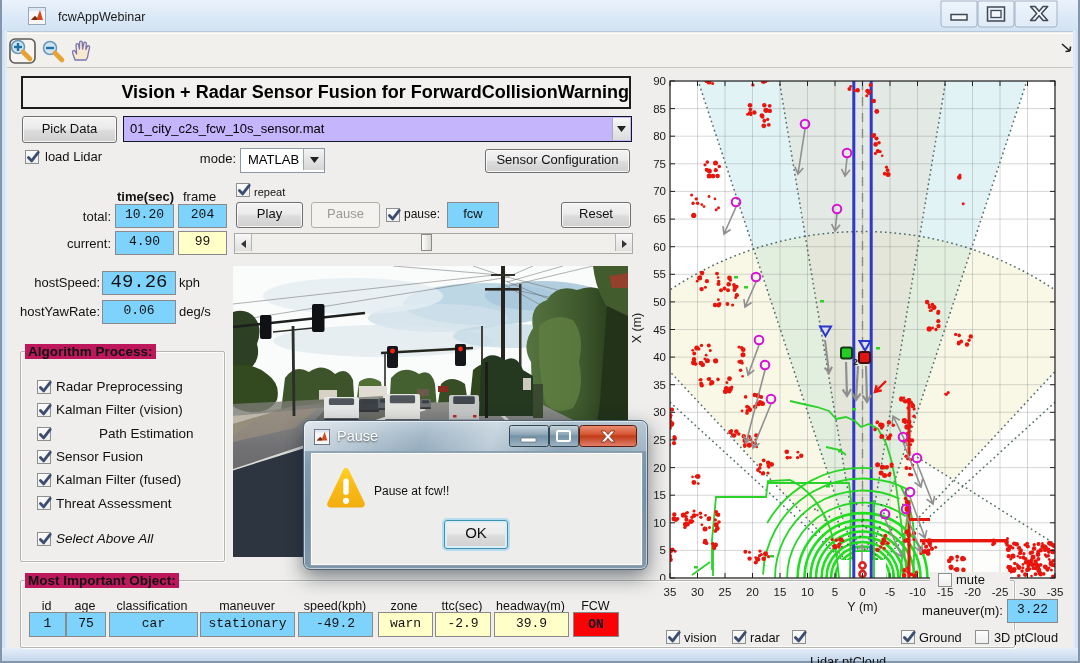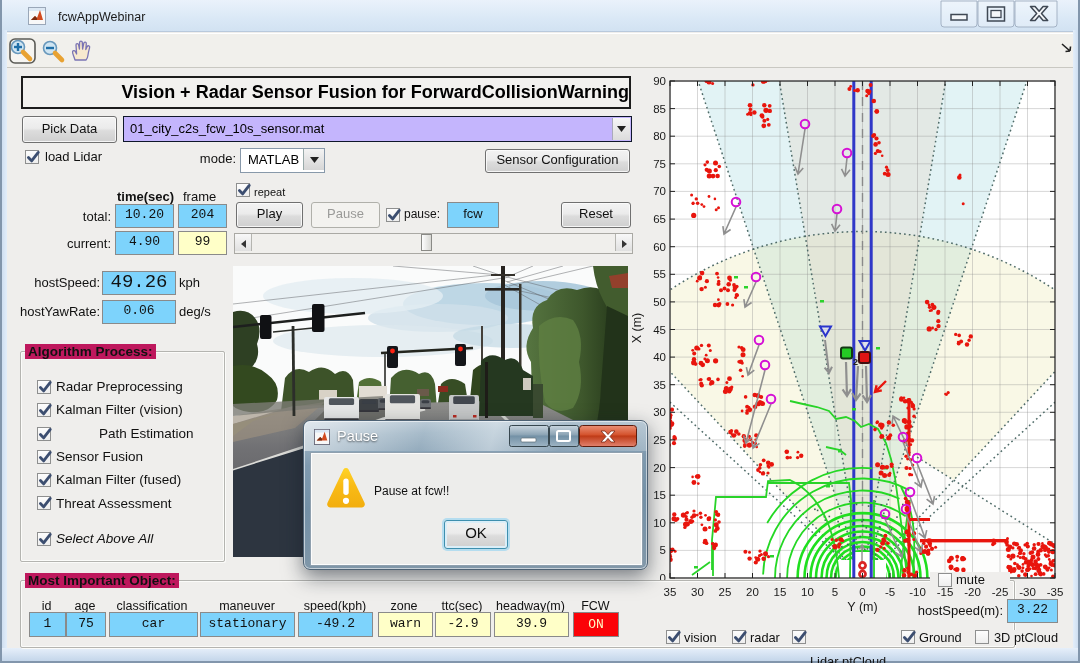--- a/index.html
+++ b/index.html
@@ -1001,22 +1001,22 @@
     <div class="lab" style="left:530.5px;top:599px;font-size:12.5px;transform:translateX(-50%)">headway(m)</div>
     <div class="lab" style="left:595.4px;top:599px;font-size:12.5px;transform:translateX(-50%)">FCW</div>
     <div class="ed" style="left:29px;top:612px;width:35px;height:23px;line-height:21px;font-size:13px">1</div>
     <div class="ed" style="left:66px;top:612px;width:38px;height:23px;line-height:21px;font-size:13px">75</div>
     <div class="ed" style="left:109px;top:612px;width:87px;height:23px;line-height:21px;font-size:13px">car</div>
     <div class="ed" style="left:200px;top:612px;width:93px;height:23px;line-height:21px;font-size:13px">stationary</div>
     <div class="ed" style="left:298px;top:612px;width:73px;height:23px;line-height:21px;font-size:13px">-49.2</div>
     <div class="ed yel" style="left:378px;top:612px;width:53px;height:23px;line-height:21px;font-size:13px">warn</div>
     <div class="ed yel" style="left:435px;top:612px;width:54px;height:23px;line-height:21px;font-size:13px">-2.9</div>
     <div class="ed yel" style="left:494px;top:612px;width:73px;height:23px;line-height:21px;font-size:13px">39.9</div>
-    <div class="ed" style="left:573px;top:612px;width:44px;height:23px;line-height:23px;font-size:13px;background:#fb0207;color:#fef9c3;font-weight:normal;border-color:#888">ON</div>
-    <div class="lab" style="right:77px;left:auto;top:603px;font-size:13px;">hostSpeed(m):</div>
+    <div class="ed" style="left:573px;top:612px;width:44px;height:23px;line-height:23px;font-size:13px;background:#fb0207;color:#0f172a;font-weight:bold;border-color:#888">ON</div>
+    <div class="lab" style="right:77px;left:auto;top:603px;font-size:13px;">maneuver(m):</div>
     <div class="ed" style="left:1007px;top:599px;width:49px;height:22px;line-height:20px;font-size:13px">3.22</div>
     <div class="cb" style="left:666px;top:630px;width:14px;height:14px">
       <svg width="16" height="16" viewBox="0 0 14 14">
         <path d="M3 7.4 L5.8 10.4 L11.6 3.0" fill="none" stroke="#3c4e70" stroke-width="2.5" stroke-linecap="round" stroke-linejoin="round"></path>
       </svg>
     </div>
     <div class="lab" style="left:684px;top:630px;font-size:12.8px;">vision</div>
     <div class="cb" style="left:732px;top:630px;width:14px;height:14px">
       <svg width="16" height="16" viewBox="0 0 14 14">
         <path d="M3 7.4 L5.8 10.4 L11.6 3.0" fill="none" stroke="#3c4e70" stroke-width="2.5" stroke-linecap="round" stroke-linejoin="round"></path>

